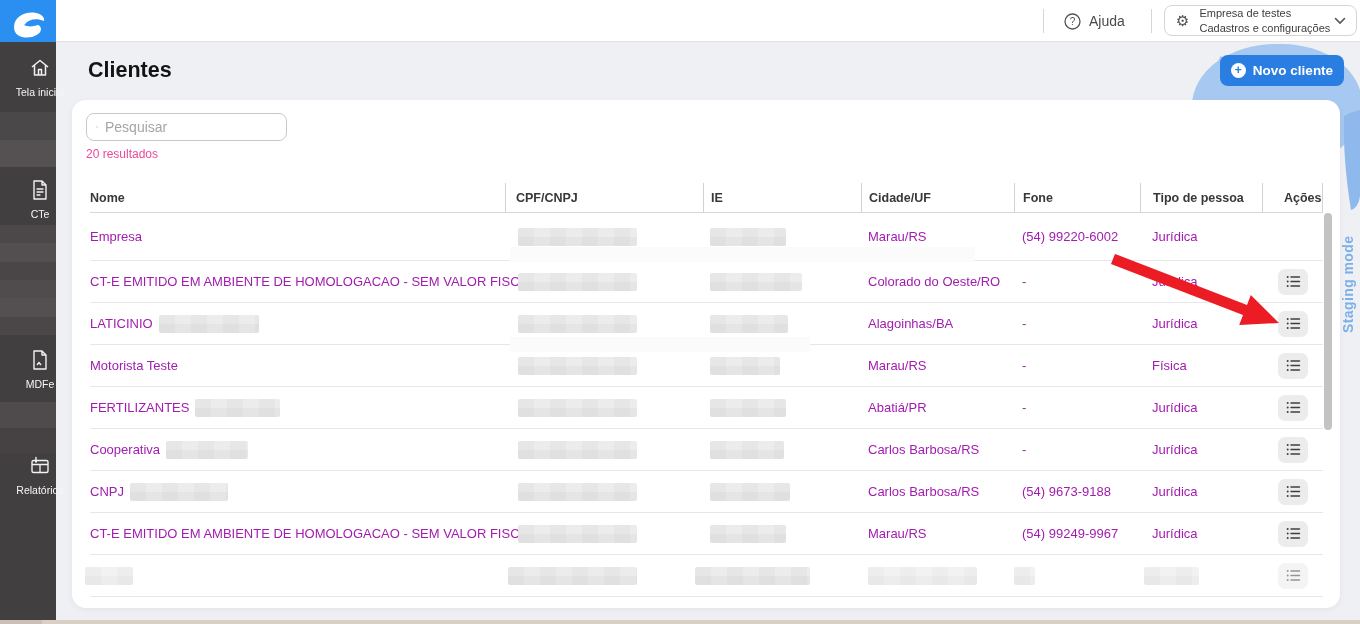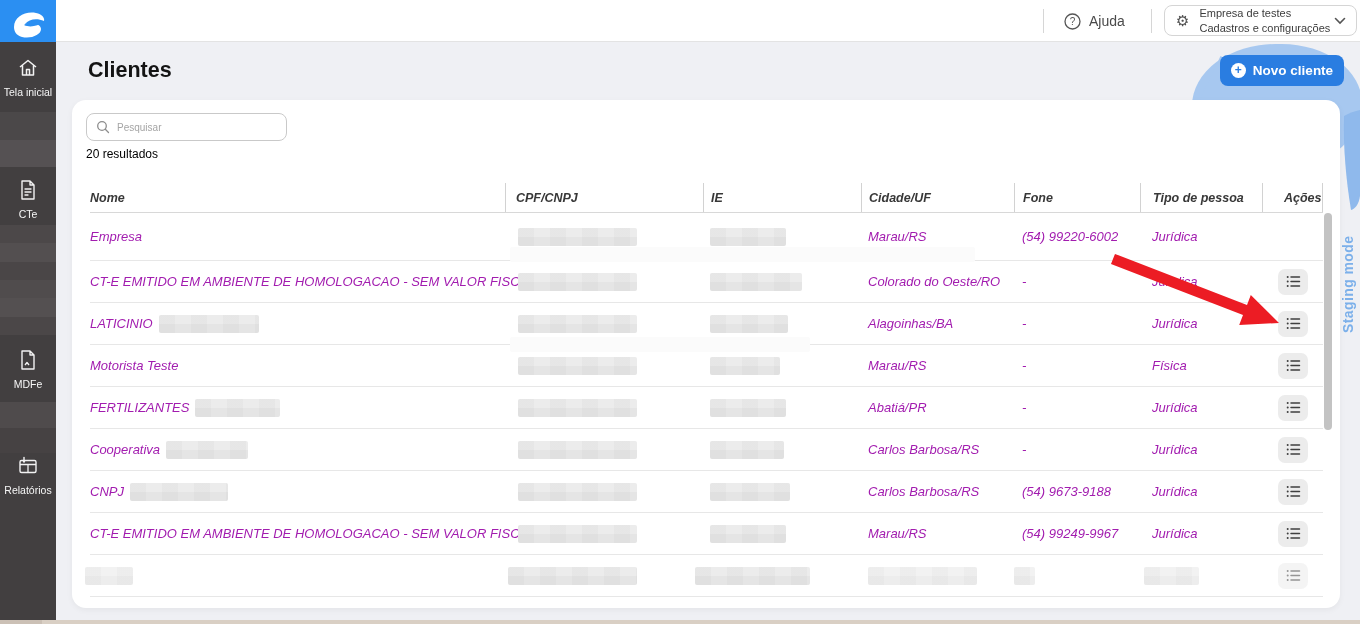--- a/index.html
+++ b/index.html
@@ -3,21 +3,21 @@
 <meta charset="utf-8">
 <style>
   * { margin:0; padding:0; box-sizing:border-box; }
   html,body { width:1360px; height:624px; overflow:hidden; background:#eff0f4;
               font-family:"Liberation Sans", sans-serif; }
   #app { position:relative; width:1360px; height:624px; background:#eff0f4; overflow:hidden; }
 
   
   .sidebar { position:absolute; left:0; top:0; width:56px; height:620px; background:#423f40; z-index:6; }
   .logo { position:absolute; left:0; top:0; width:56px; height:42px; background:#2b8ff2; cursor:pointer; }
-  .nav-item { position:absolute; left:0; width:56px; text-align:center; color:#f4f4f4; cursor:pointer; }
+  .nav-item { position:absolute; left:12px; width:56px; text-align:center; color:#f4f4f4; cursor:pointer; }
   .nav-item .lbl { display:block; font-size:10.5px; margin-top:2px; color:#f6f6f6; }
   .nav-ico { display:inline-block; }
   .sb-blur { position:absolute; left:0; width:56px; }
 
   
   .topbar { position:absolute; left:56px; top:0; width:1304px; height:42px; background:#fff;
             border-bottom:1px solid #e3e3e3; z-index:5; }
   .tb-div { position:absolute; top:9px; width:1px; height:24px; background:#d6d6d6; }
   .help { position:absolute; left:1060px; top:0; height:42px; display:flex; align-items:center; gap:8px;
           cursor:pointer; color:#4a4a4a; font-size:14px; }
@@ -44,26 +44,26 @@
 
   
   .staging { position:absolute; left:1340px; top:203px; height:130px; writing-mode:vertical-rl;
              transform:rotate(180deg); font-size:14px; font-weight:700; color:#7cb0ea; letter-spacing:.4px; z-index:1; }
 
   
   .card { position:absolute; left:72px; top:100px; width:1268px; height:508px; background:#fff; border-radius:14px;
           box-shadow:0 2px 6px rgba(0,0,0,.05); z-index:3; overflow:hidden; }
   .search { position:absolute; left:14px; top:13px; width:201px; height:28px; border:1px solid #c9c9c9;
             border-radius:8px; background:#fff; display:flex; align-items:center; padding-left:9px; gap:7px; }
-  .search input { border:none; outline:none; flex:1; font-size:10px; color:#444; background:transparent;
+  .search input { border:none; outline:none; flex:1; font-size:14px; color:#444; background:transparent;
                   font-family:"Liberation Sans",sans-serif; }
   .search input::placeholder { color:#a5a5a5; }
-  .results { position:absolute; left:14px; top:47px; font-size:12px; color:#000000; }
-
-  .table { position:absolute; left:18px; top:83px; width:1233px;font-style:italic; }
+  .results { position:absolute; left:14px; top:47px; font-size:12px; color:#ec4899; }
+
+  .table { position:absolute; left:18px; top:83px; width:1233px; }
   .trow, .thead { display:grid; grid-template-columns:415px 198px 158px 153px 126px 122px 61px; align-items:center; }
   .thead { height:30px; border-bottom:1px solid #d8d8d8; }
   .thead .hc { font-size:12.5px; font-weight:700; color:#383838; height:100%; display:flex; align-items:center; }
   .thead .hc + .hc { border-left:1px solid #d2d2d2; }
   .thead .hc:last-child { border-right:1px solid #d2d2d2; }
   .trow { height:42px; border-bottom:1px solid #e7e7e7; font-size:13px; color:#a21caf; }
   .trow.first { height:48px; }
   .c { display:flex; align-items:center; height:100%; white-space:nowrap; }
   .c1 { padding-left:0; } .c2 { padding-left:10px; } .c3 { padding-left:7px; } .c4 { padding-left:7px; }
   .c5 { padding-left:8px;text-align:right; } .c6 { padding-left:12px; } .c7 { padding-left:16px; }

